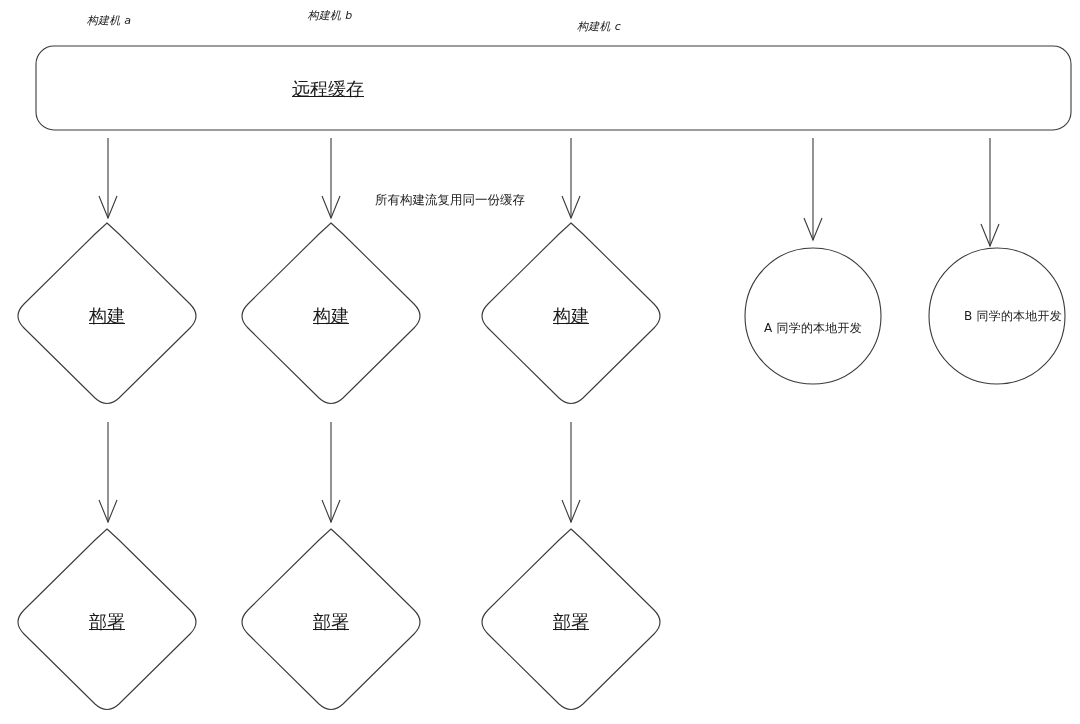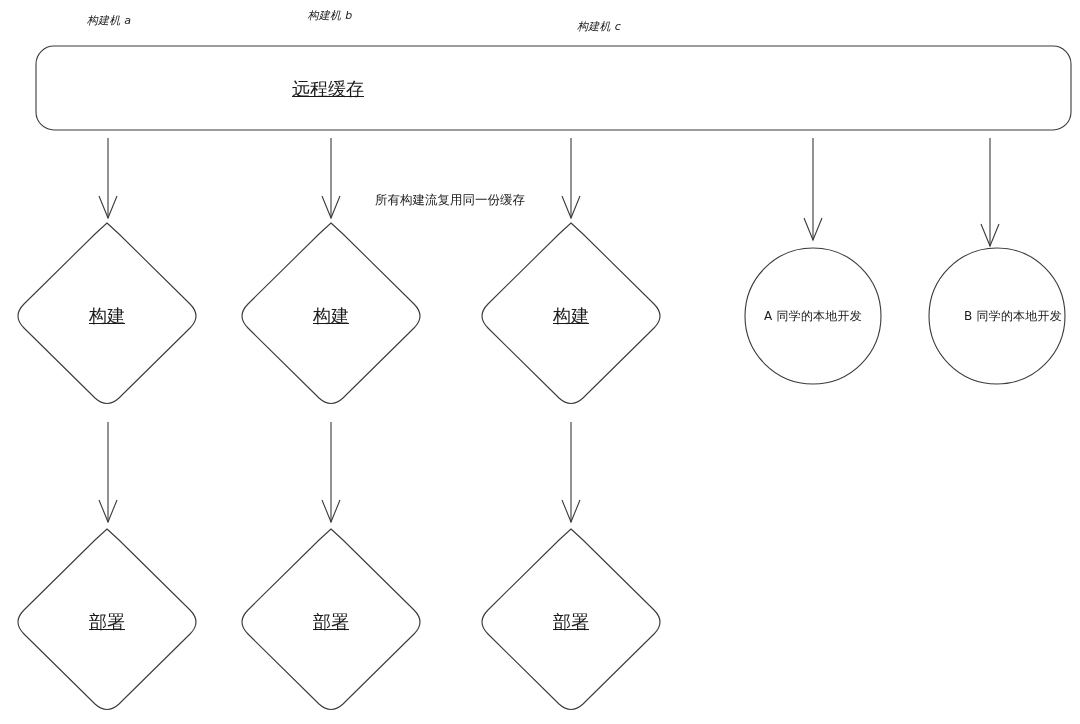--- a/index.html
+++ b/index.html
@@ -134,16 +134,16 @@
   <div class="lbl lbl-edge" style="left:450px; top:171px;margin-top:29px;">所有构建流复用同一份缓存</div>
 
   <div class="lbl lbl-node" style="left:107px; top:316px;">构建</div>
   <div class="lbl lbl-node" style="left:331px; top:316px;">构建</div>
   <div class="lbl lbl-node" style="left:571px; top:316px;">构建</div>
 
   <div class="lbl lbl-node" style="left:107px; top:622px;">部署</div>
   <div class="lbl lbl-node" style="left:331px; top:622px;">部署</div>
   <div class="lbl lbl-node" style="left:571px; top:622px;">部署</div>
 
-  <div class="lbl lbl-circle" style="left:813px; top:316px;">A 同学的本地开发</div>
+  <div class="lbl lbl-circle" style="left:813px; top:328px;">A 同学的本地开发</div>
   <div class="lbl lbl-circle" style="left:1013px; top:316px;">B 同学的本地开发</div>
 
 </div>
 
 </body></html>

